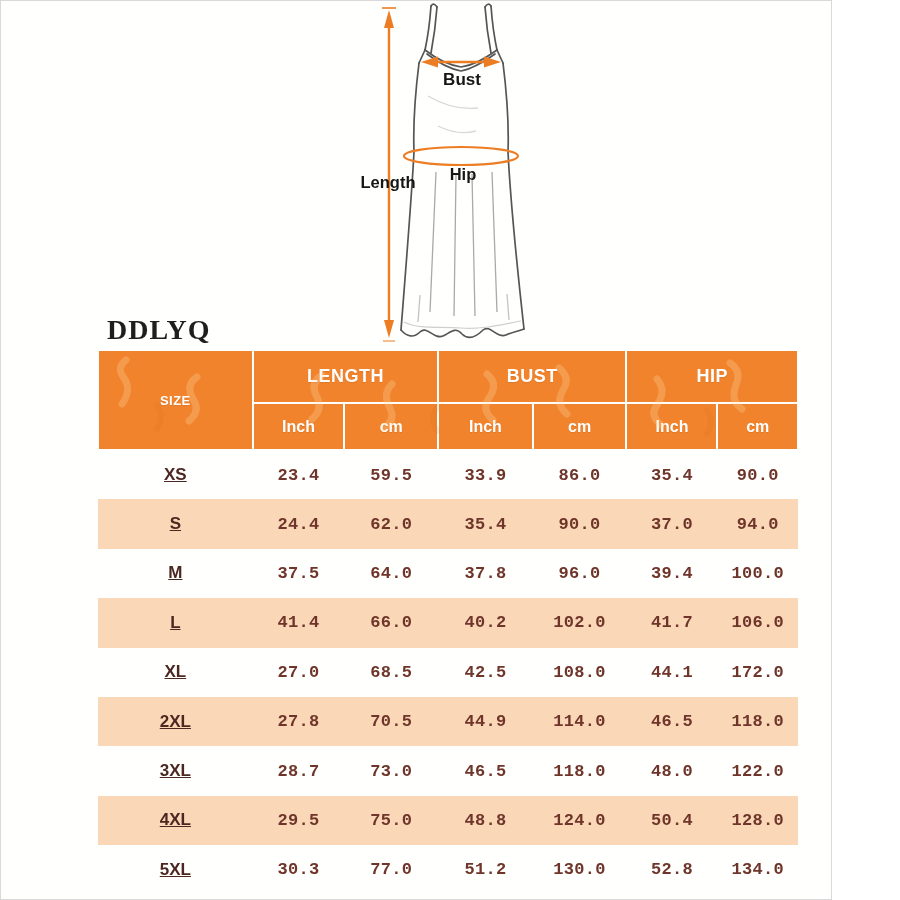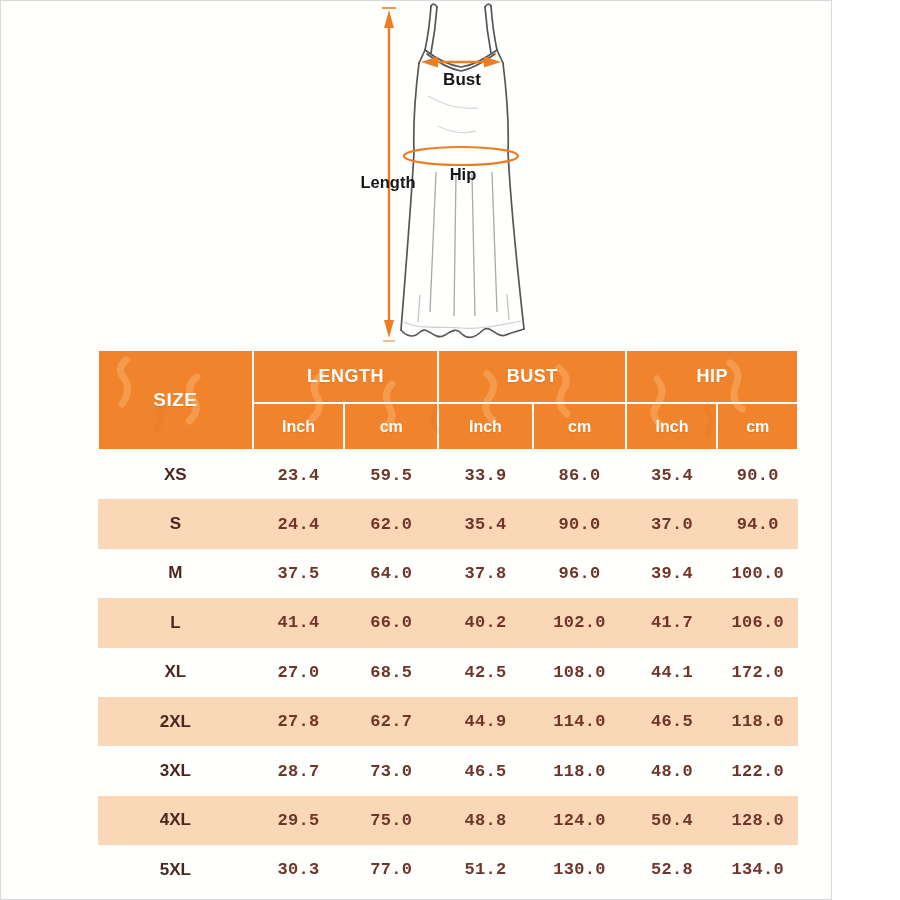--- a/index.html
+++ b/index.html
@@ -25,28 +25,28 @@
     font-family:"Liberation Serif","DejaVu Serif",serif;
     font-size:28px;font-weight:600;color:#1e1e1e;letter-spacing:1px;
   }
   .table-wrap{position:absolute;left:97px;top:349px;width:702px;}
   table.size-chart{width:100%;border-collapse:collapse;table-layout:fixed;}
   table.size-chart thead th{
     background:var(--orange);color:var(--header-text);
     font-weight:bold;border:2px solid #ffffff;
     text-shadow:0 1px 1px rgba(0,0,0,0.08);
   }
-  th.h-size{font-size:19px;letter-spacing:0.5px;height:100px;}
+  th.h-size{font-size:13px;letter-spacing:0.5px;height:100px;}
   th.h-group{font-size:18px;letter-spacing:0.5px;height:53px;}
   th.h-sub{font-size:16px;height:47px;text-align:center;}
   table.size-chart td{
     height:49.4px;text-align:center;vertical-align:middle;
     font-weight:bold;font-size:17px;border:none;
   }
-  td.size-cell{color:var(--size-text);}
+  td.size-cell{color:var(--size-text);text-decoration:underline;}
   td.val-cell{color:var(--value-text);letter-spacing:0.3px;font-family:Liberation Mono, monospace;}
   tbody tr:nth-child(even){background:var(--stripe);}
   tbody tr:nth-child(odd){background:transparent;}
   .wm-svg{position:absolute;left:97px;top:349px;pointer-events:none;}
   .svg-label{font-family:"Liberation Sans","DejaVu Sans",sans-serif;font-weight:bold;}
 </style>
 </head>
 <body>
 
 <div class="canvas">
@@ -100,20 +100,21 @@
       <polygon points="501,62 484,56.5 484,67.5" stroke="none"></polygon>
     </g>
 
     <ellipse cx="461" cy="156" rx="57" ry="9" fill="none" stroke="#ED7D23" stroke-width="2.2"></ellipse>
 
     <text class="svg-label" x="462" y="85" font-size="17" fill="#161616" text-anchor="middle">Bust</text>
     <text class="svg-label" x="463" y="180" font-size="16.5" fill="#161616" text-anchor="middle">Hip</text>
     <text class="svg-label" x="388" y="188" font-size="16.5" fill="#161616" text-anchor="middle">Length</text>
   </svg>
 
+  <div class="brand-logo">DDLYQ</div>
 
   <div class="table-wrap">
     <table class="size-chart">
       <colgroup>
         <col style="width:22.1%">
           <col style="width:13.1%">
           <col style="width:13.4%">
         <col style="width:13.5%">
           <col style="width:13.4%">
           <col style="width:13.0%">
@@ -177,21 +178,21 @@
             <td class="val-cell">27.0</td>
             <td class="val-cell">68.5</td>
             <td class="val-cell">42.5</td>
             <td class="val-cell">108.0</td>
             <td class="val-cell">44.1</td>
             <td class="val-cell">172.0</td>
           </tr>
           <tr>
             <td class="size-cell">2XL</td>
             <td class="val-cell">27.8</td>
-            <td class="val-cell">62.7</td>
+            <td class="val-cell">70.5</td>
             <td class="val-cell">44.9</td>
             <td class="val-cell">114.0</td>
             <td class="val-cell">46.5</td>
             <td class="val-cell">118.0</td>
           </tr>
           <tr>
             <td class="size-cell">3XL</td>
             <td class="val-cell">28.7</td>
             <td class="val-cell">73.0</td>
             <td class="val-cell">46.5</td>

